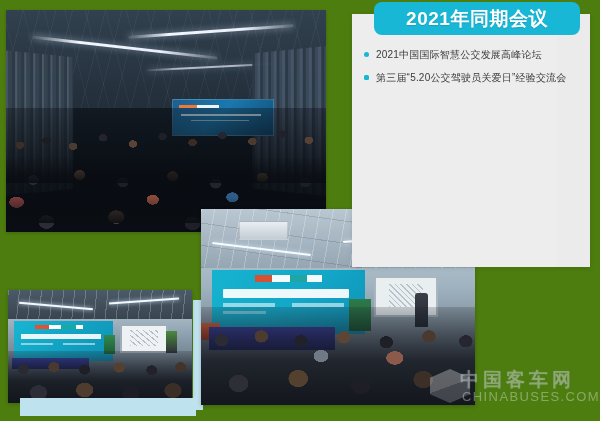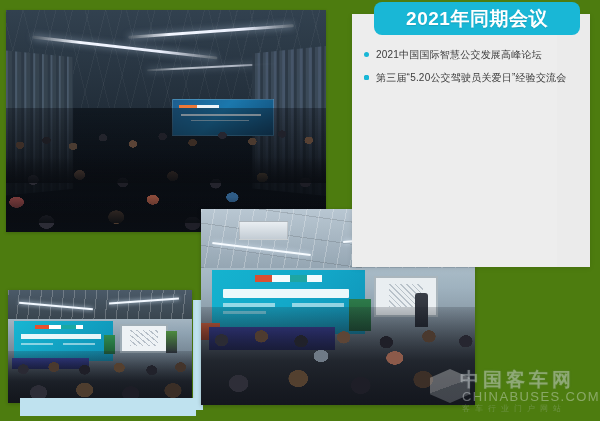--- a/index.html
+++ b/index.html
@@ -482,16 +482,15 @@
         <span class="bullet"></span>
         <span>第三届“5.20公交驾驶员关爱日”经验交流会</span>
       </li>
     </ul>
   </div>
 
   <div id="watermark">
     <div class="wm-cube"></div>
     <div class="wm-cn">中国客车网</div>
     <div class="wm-en">CHINABUSES.COM</div>
-    <div class="wm-sub">客车行业门户网站</div>
   </div>
 
 </div>
 
 </body></html>

